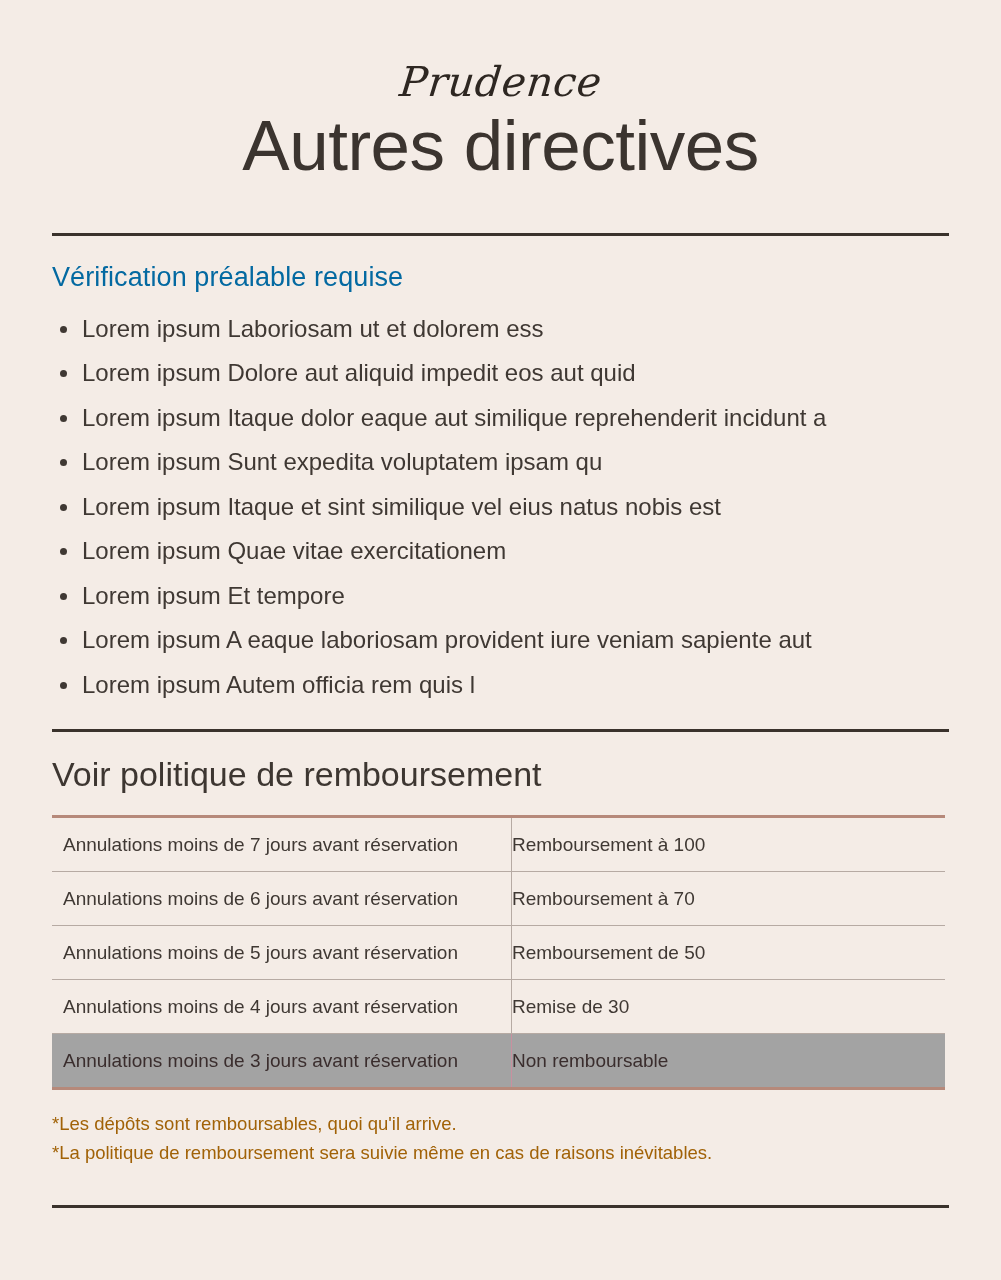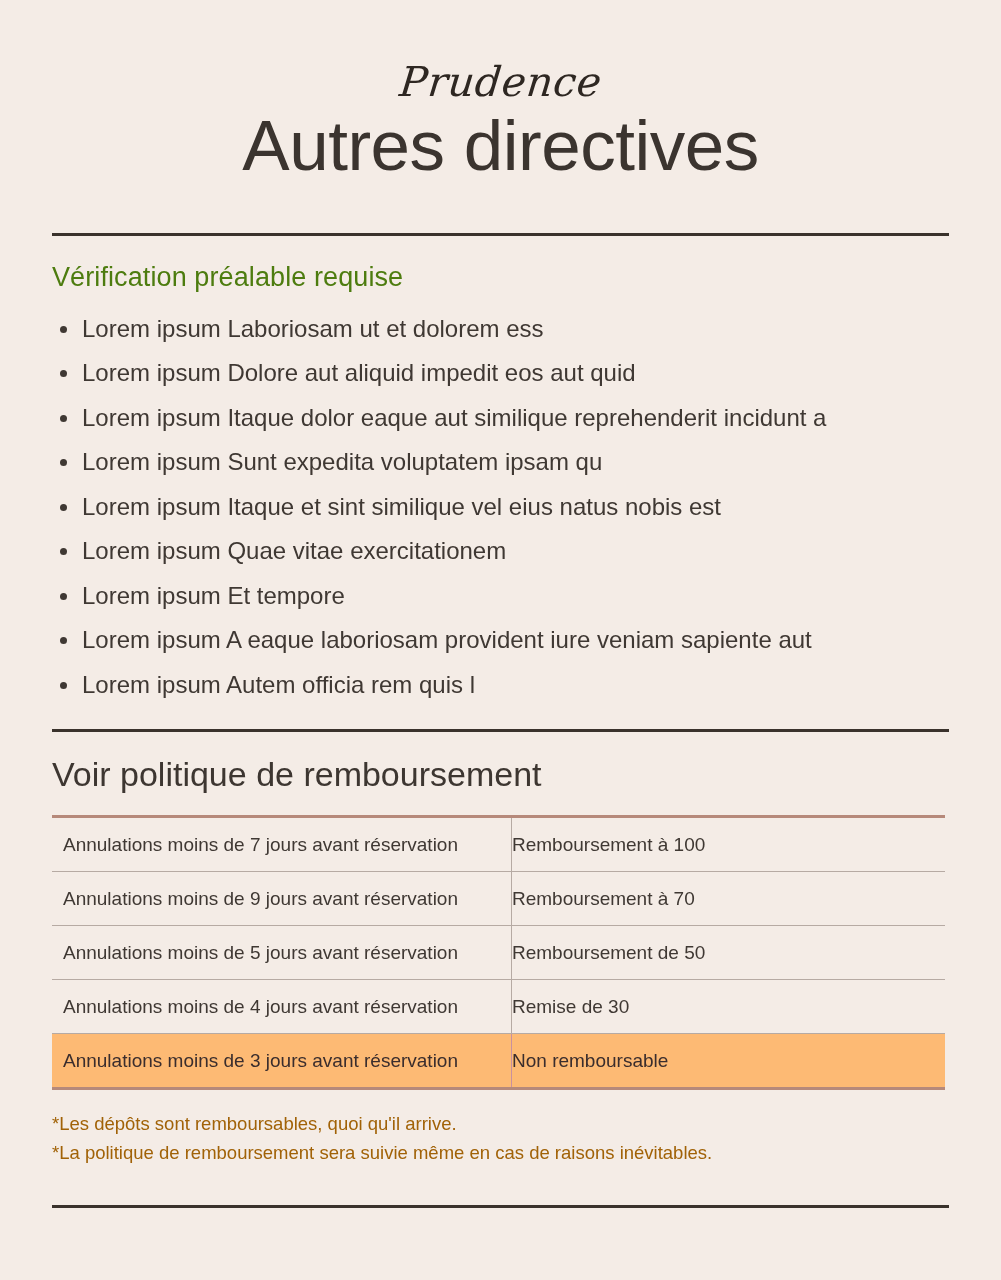--- a/index.html
+++ b/index.html
@@ -58,21 +58,21 @@
   .rule-mid   { margin-top: 22px; }
   .rule-bottom{ margin-top: 38px; }
 
   
   .section {
     padding: 0 52px;
   }
   .section-heading {
     font-size: 27px;
     font-weight: 400;
-    color: #4d7c0f;
+    color: #0369a1;
     margin: 26px 0 0 0;
     letter-spacing: 0.1px;
   }
   ul.checklist {
     list-style: none;
     margin: 14px 0 0 0;
     padding: 0;
   }
   ul.checklist li {
     position: relative;
@@ -122,21 +122,21 @@
   }
   table.policy td.col-left {
     width: 448px;
     padding-left: 11px;
     border-right: 1px solid #b6aaa3;
     text-align: left;
   }
   table.policy td.col-right {
   }
   table.policy tr.highlight td {
-    background: #fdba74;
+    background: #a3a3a3;
     color: #3a2d2d;
   }
   table.policy tr.highlight td.col-left {
     border-right-color: #c8909f;
   }
 
   .footnotes {
     margin-top: 19px;
   }
   .footnote {
@@ -177,21 +177,21 @@
   <div class="section">
     <h2 class="section-heading-2">Voir politique de remboursement</h2>
 
     <table class="policy">
       <tbody>
         <tr>
           <td class="col-left">Annulations moins de 7 jours avant réservation</td>
           <td class="col-right">Remboursement à 100</td>
         </tr>
         <tr>
-          <td class="col-left">Annulations moins de 9 jours avant réservation</td>
+          <td class="col-left">Annulations moins de 6 jours avant réservation</td>
           <td class="col-right">Remboursement à 70</td>
         </tr>
         <tr>
           <td class="col-left">Annulations moins de 5 jours avant réservation</td>
           <td class="col-right">Remboursement de 50</td>
         </tr>
         <tr>
           <td class="col-left">Annulations moins de 4 jours avant réservation</td>
           <td class="col-right">Remise de 30</td>
         </tr>

